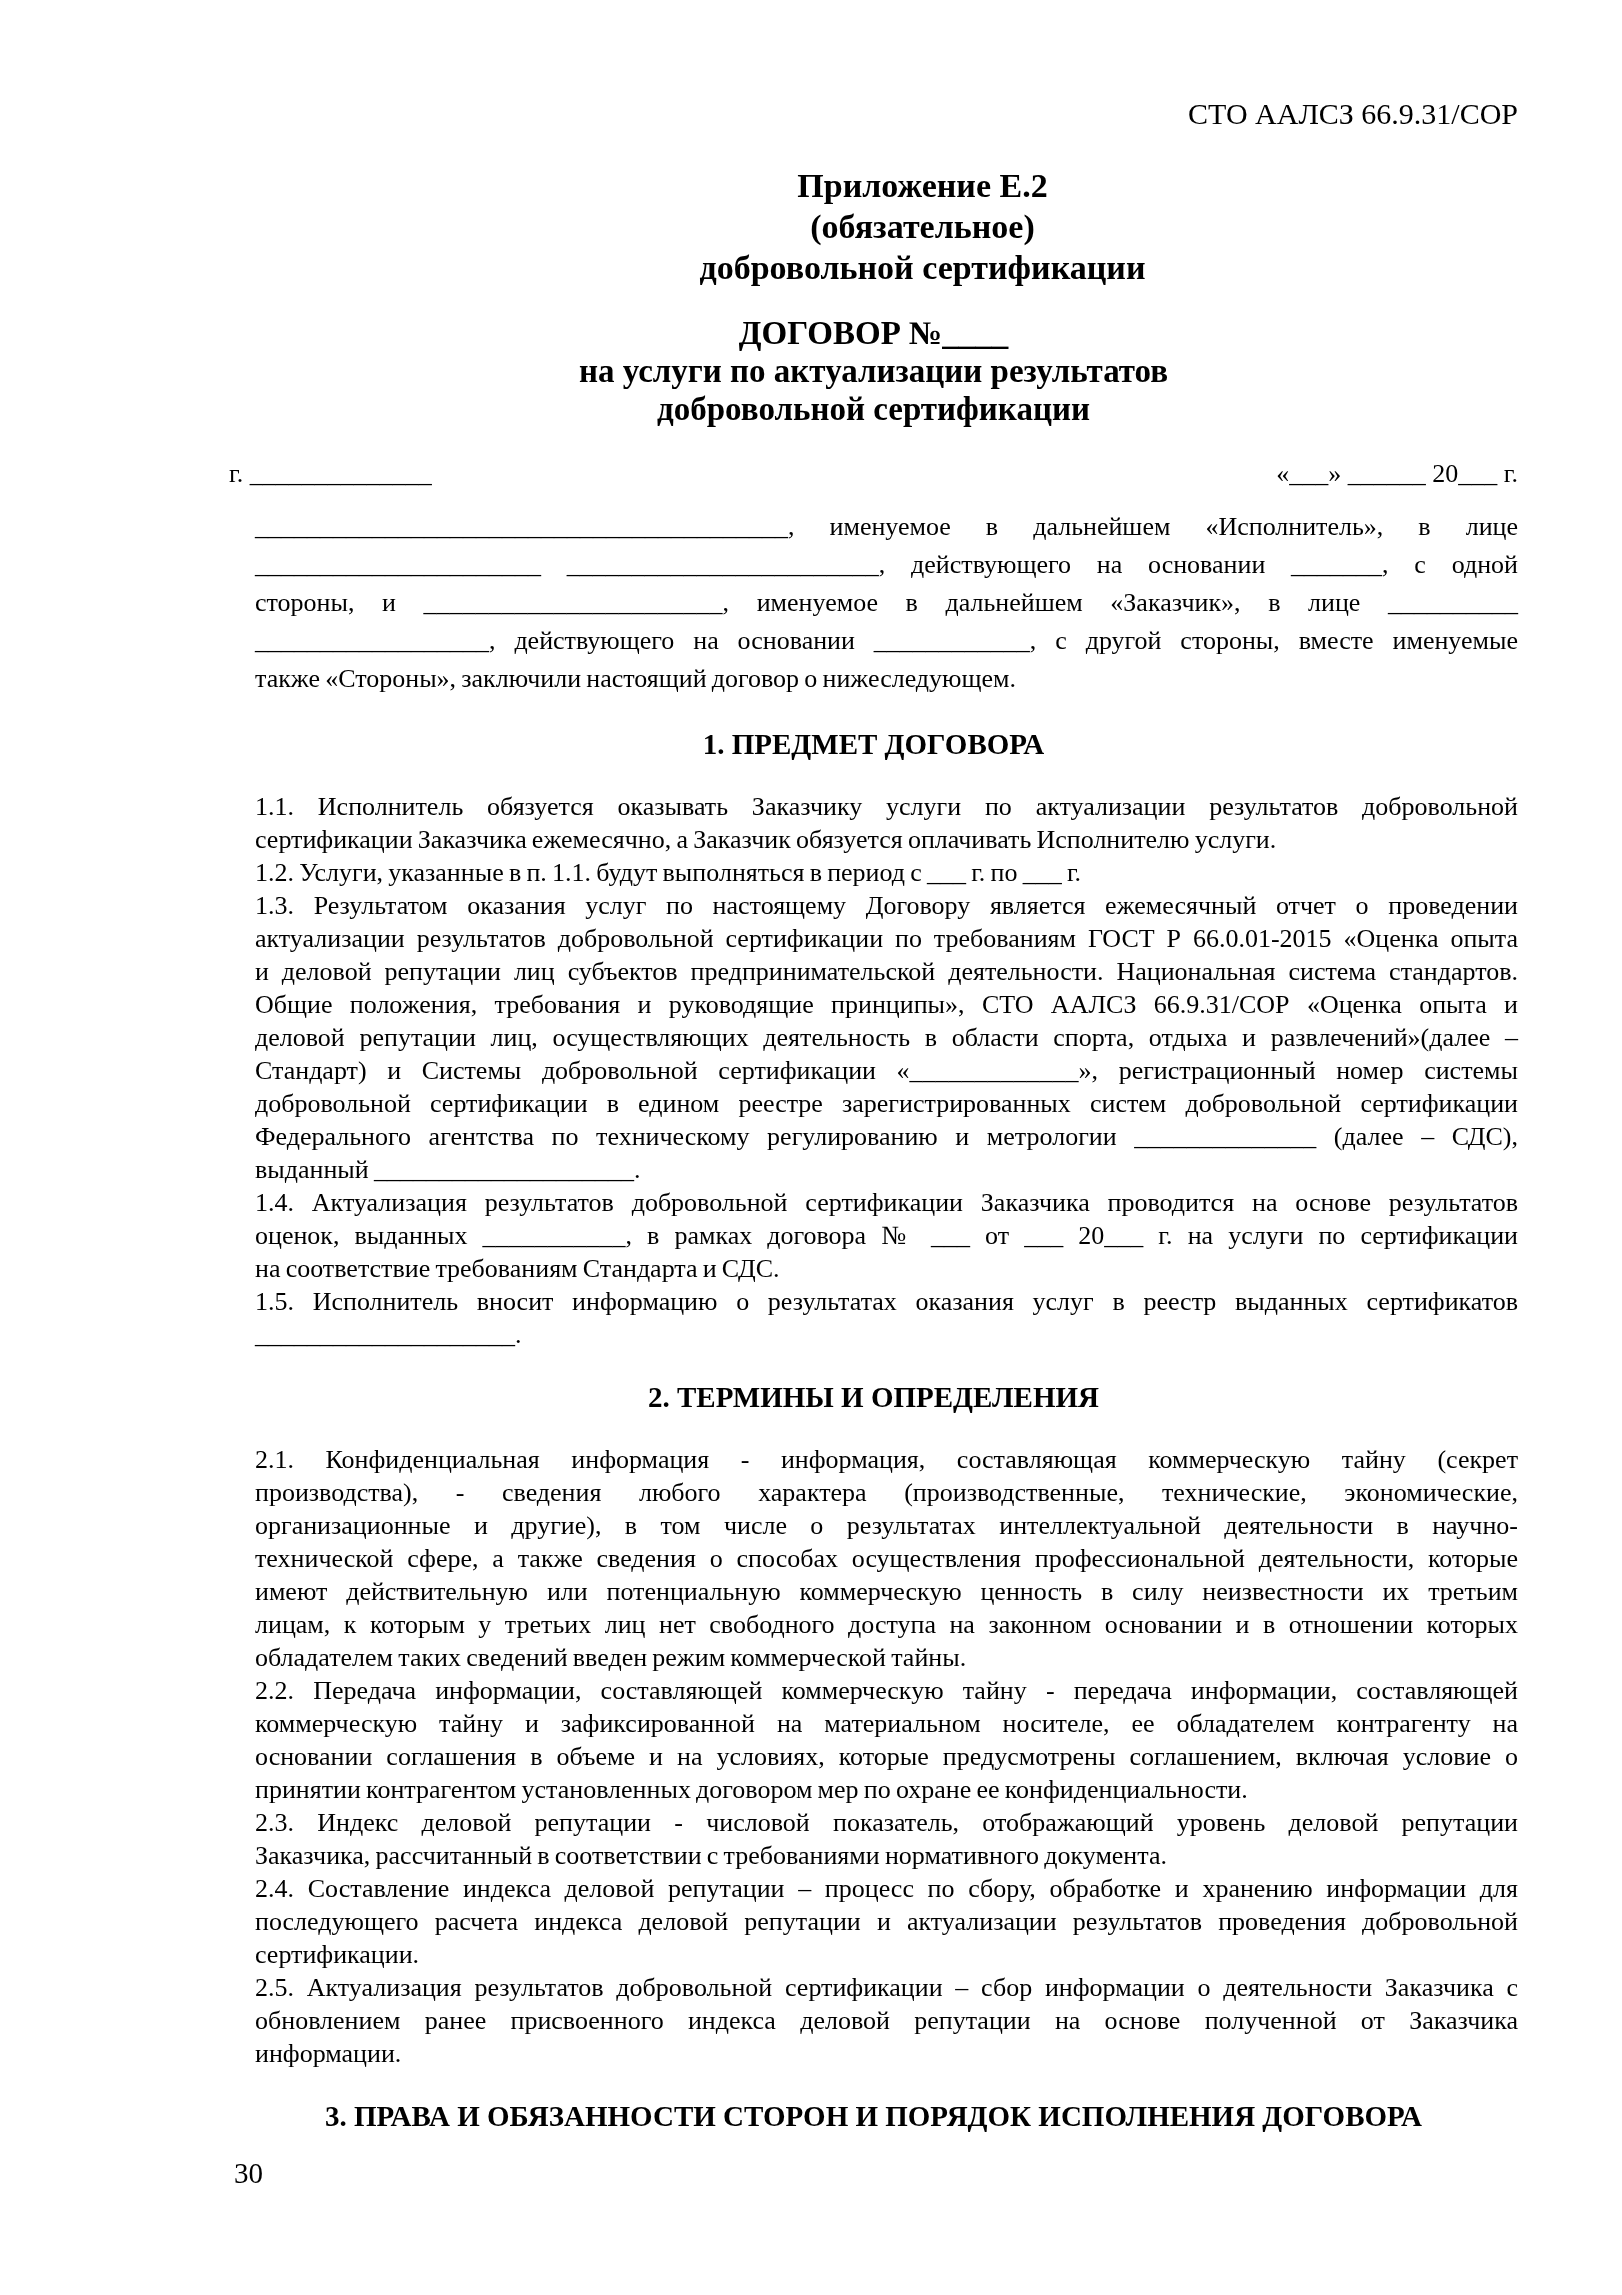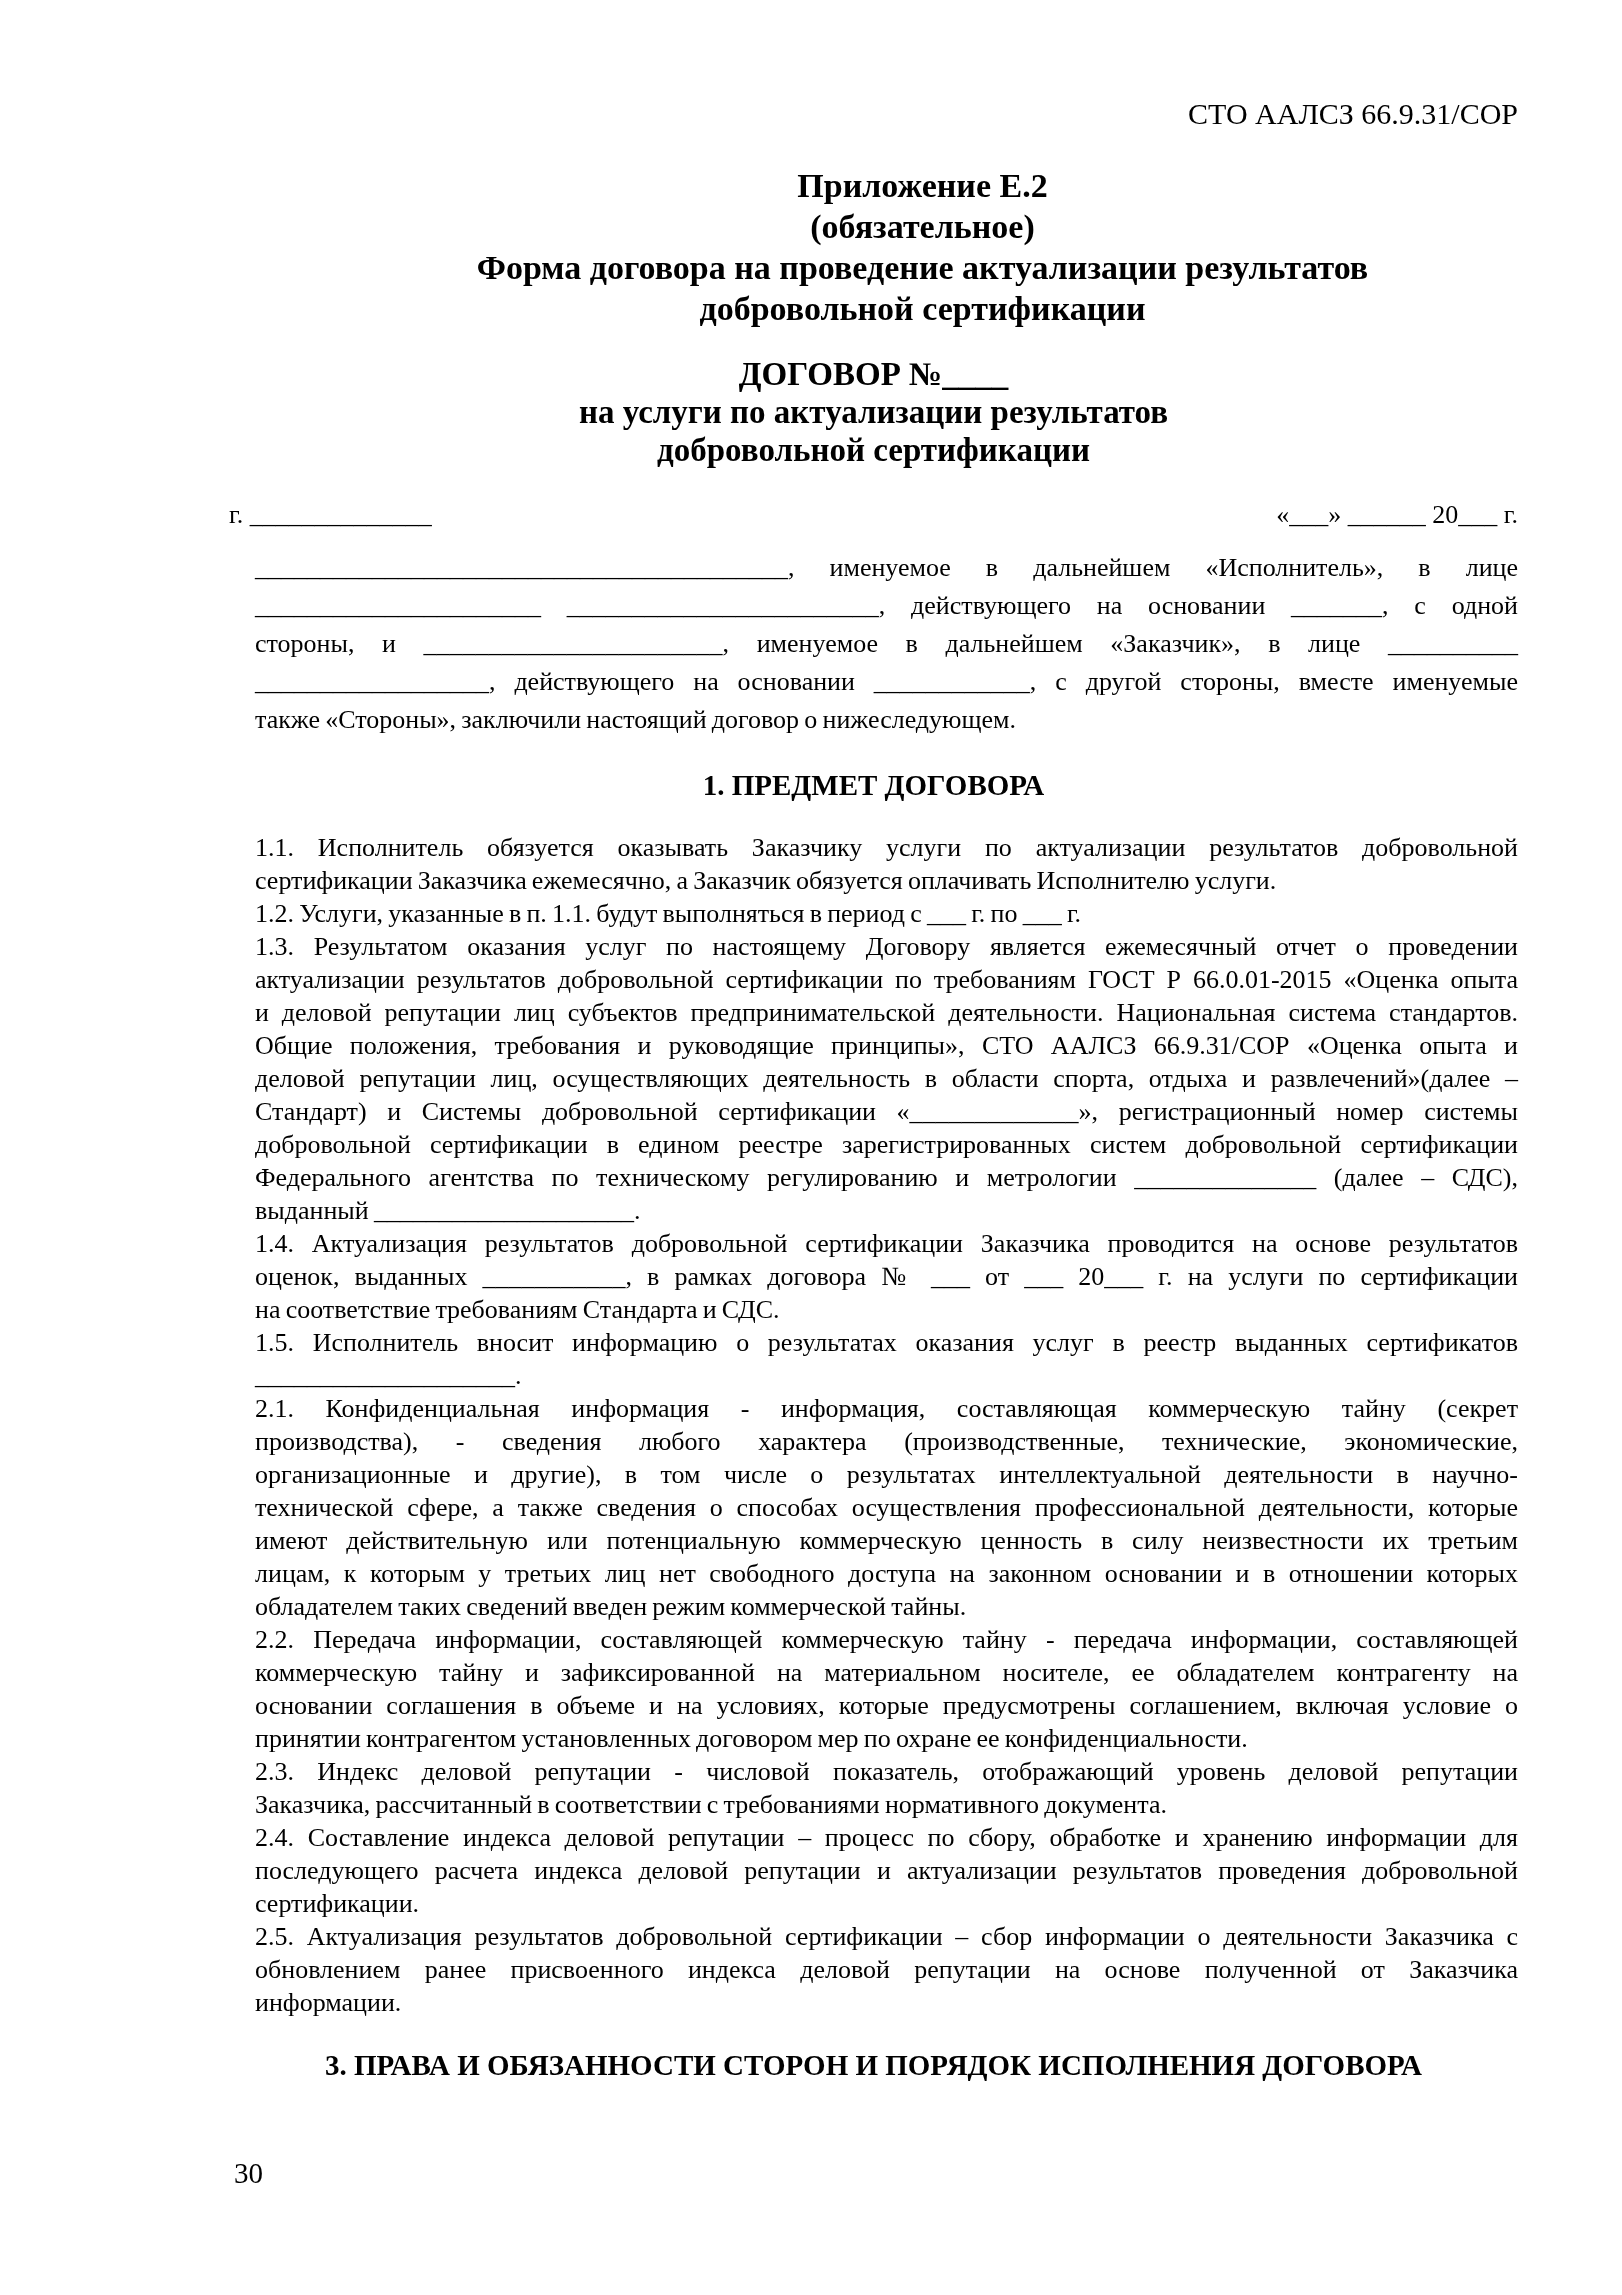--- a/index.html
+++ b/index.html
@@ -87,21 +87,20 @@
 <body>
 
 <div class="page">
   <div class="content">
 
     <div class="doc-code">СТО ААЛСЗ 66.9.31/СОР</div>
 
     <div class="appendix-title">
         <div class="line">Приложение Е.2</div>
         <div class="line">(обязательное)</div>
-        <div class="line">Форма договора на проведение актуализации результатов</div>
         <div class="line last">добровольной сертификации</div>
       </div>
 
     <div class="contract-title">
         <div class="line">ДОГОВОР №____</div>
         <div class="line">на услуги по актуализации результатов</div>
         <div class="line last">добровольной сертификации</div>
       </div>
 
     <div class="place-date">
@@ -144,20 +143,21 @@
             <div class="line last">на соответствие требованиям Стандарта и СДС.</div>
           </div>
           <div class="para">
             <div class="line">1.5. Исполнитель вносит информацию о результатах оказания услуг в реестр выданных сертификатов</div>
             <div class="line last">____________________.</div>
           </div>
         </div>
     </section>
 
     <section>
+      <h2 class="section-heading">2. ТЕРМИНЫ И ОПРЕДЕЛЕНИЯ</h2>
       <div>
           <div class="para">
             <div class="line">2.1. Конфиденциальная информация - информация, составляющая коммерческую тайну (секрет</div>
             <div class="line">производства), - сведения любого характера (производственные, технические, экономические,</div>
             <div class="line">организационные и другие), в том числе о результатах интеллектуальной деятельности в научно-</div>
             <div class="line">технической сфере, а также сведения о способах осуществления профессиональной деятельности, которые</div>
             <div class="line">имеют действительную или потенциальную коммерческую ценность в силу неизвестности их третьим</div>
             <div class="line">лицам, к которым у третьих лиц нет свободного доступа на законном основании и в отношении которых</div>
             <div class="line last">обладателем таких сведений введен режим коммерческой тайны.</div>
           </div>

